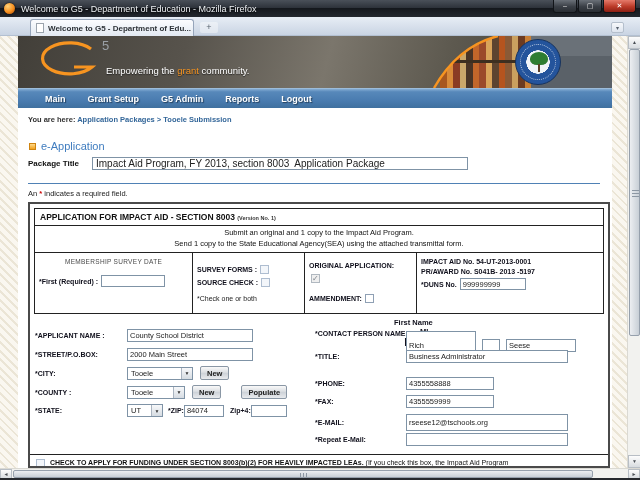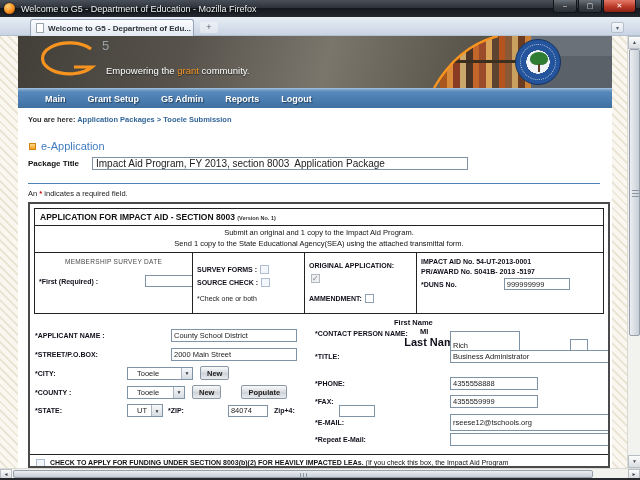--- a/index.html
+++ b/index.html
@@ -79,31 +79,31 @@
   .fbox { position:absolute; left:10px; top:166px; width:582px; height:266px; border:2px solid #4a4a4a; background:#fff; overflow:hidden; }
   .fhdr { margin:4px 4px 0 4px; height:18px; border:1px solid #222; padding:3px 5px; font-size:8.5px; font-weight:bold; color:#111; white-space:nowrap; }
   .fhdr .ver { font-size:5.5px; font-weight:bold; color:#333; }
   .fsub { margin:-1px 4px 0 4px; height:28px; border:1px solid #222; text-align:center; font-size:7.5px; color:#111; padding-top:2px; line-height:1.45; }
   .fgrid { margin:-1px 4px 0 4px; height:62px; border:1px solid #222; display:grid; grid-template-columns:158px 112px 112px 1fr; }
   .gcell { border-right:1px solid #222; position:relative; padding:3px 4px; overflow:hidden; }
   .gcell:last-child { border-right:none; }
   .ms-title { text-align:center; font-size:6.5px; color:#4a4a4a; letter-spacing:.3px; margin-top:2px; }
   .lbl { font-size:7px; font-weight:bold; color:#10101c; white-space:nowrap; }
   .txt { font-size:7px; color:#222; white-space:nowrap; }
-  .inp { height:12px; border:1px solid #7f93a6; font-size:7.5px; padding:0 2px; color:#222; font-family:"Liberation Sans", sans-serif;margin-left:44px; }
+  .inp { height:12px; border:1px solid #7f93a6; font-size:7.5px; padding:0 2px; color:#222; font-family:"Liberation Sans", sans-serif; }
   .row { display:flex; align-items:center; gap:3px; }
 
   .cb { width:9px; height:9px; border:1px solid #8fa0b4; background:#fff; display:inline-block; position:relative; flex:0 0 auto; }
   .cb.lite { border-color:#aebdd0; background:#f3f6fa; }
   .cb.dis { border-color:#b0b8c0; background:#efefef; }
   .cb .mark { display:none; position:absolute; left:0; top:-1px; font-size:8px; line-height:9px; color:#7d848c; }
   .cb.checked .mark { display:block; }
 
   .sel { height:13px; border:1px solid #7f93a6; background:#fff; display:flex; align-items:center;
-    font-size:7.5px; color:#222; padding-left:9px; }
+    font-size:7.5px; color:#222; padding-left:3px; }
   .sel-btn { width:11px; height:11px; margin-left:auto; background:linear-gradient(#f7f8fa,#d6dce2);
     border-left:1px solid #aab4c0; display:flex; align-items:center; justify-content:center;
     font-size:5px; color:#333; flex:0 0 auto; }
   .btn { height:14px; padding:0 6px; font-size:7.5px; font-weight:bold; color:#222;
     background:linear-gradient(#f9f9f9, #dcdfe3 45%, #ccd1d7 50%, #e9ebee); border:1px solid #8a97a5; border-radius:2px;
     display:flex; align-items:center; white-space:nowrap; }
 
   .fmain { position:relative; height:140px; }
   .frow { position:absolute; display:flex; align-items:center; }
   .frow .flabel { width:92px; flex:0 0 auto; }

